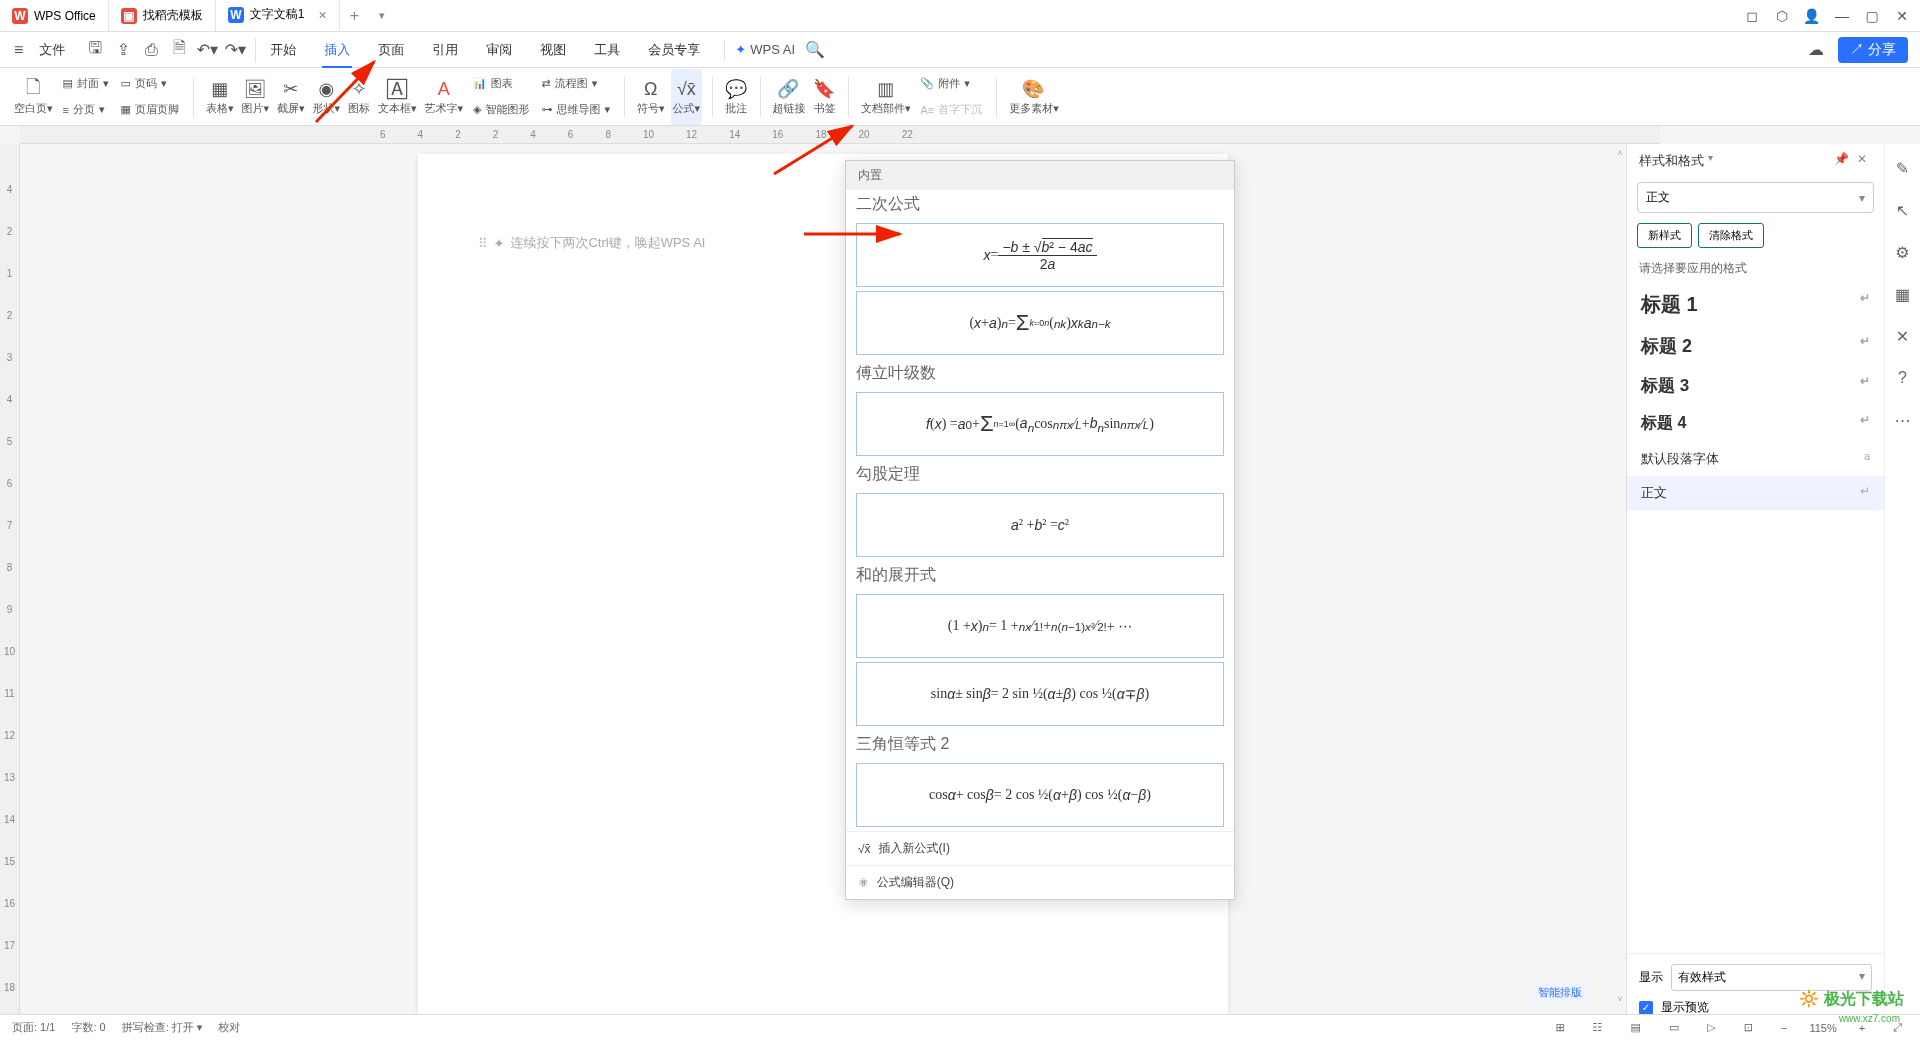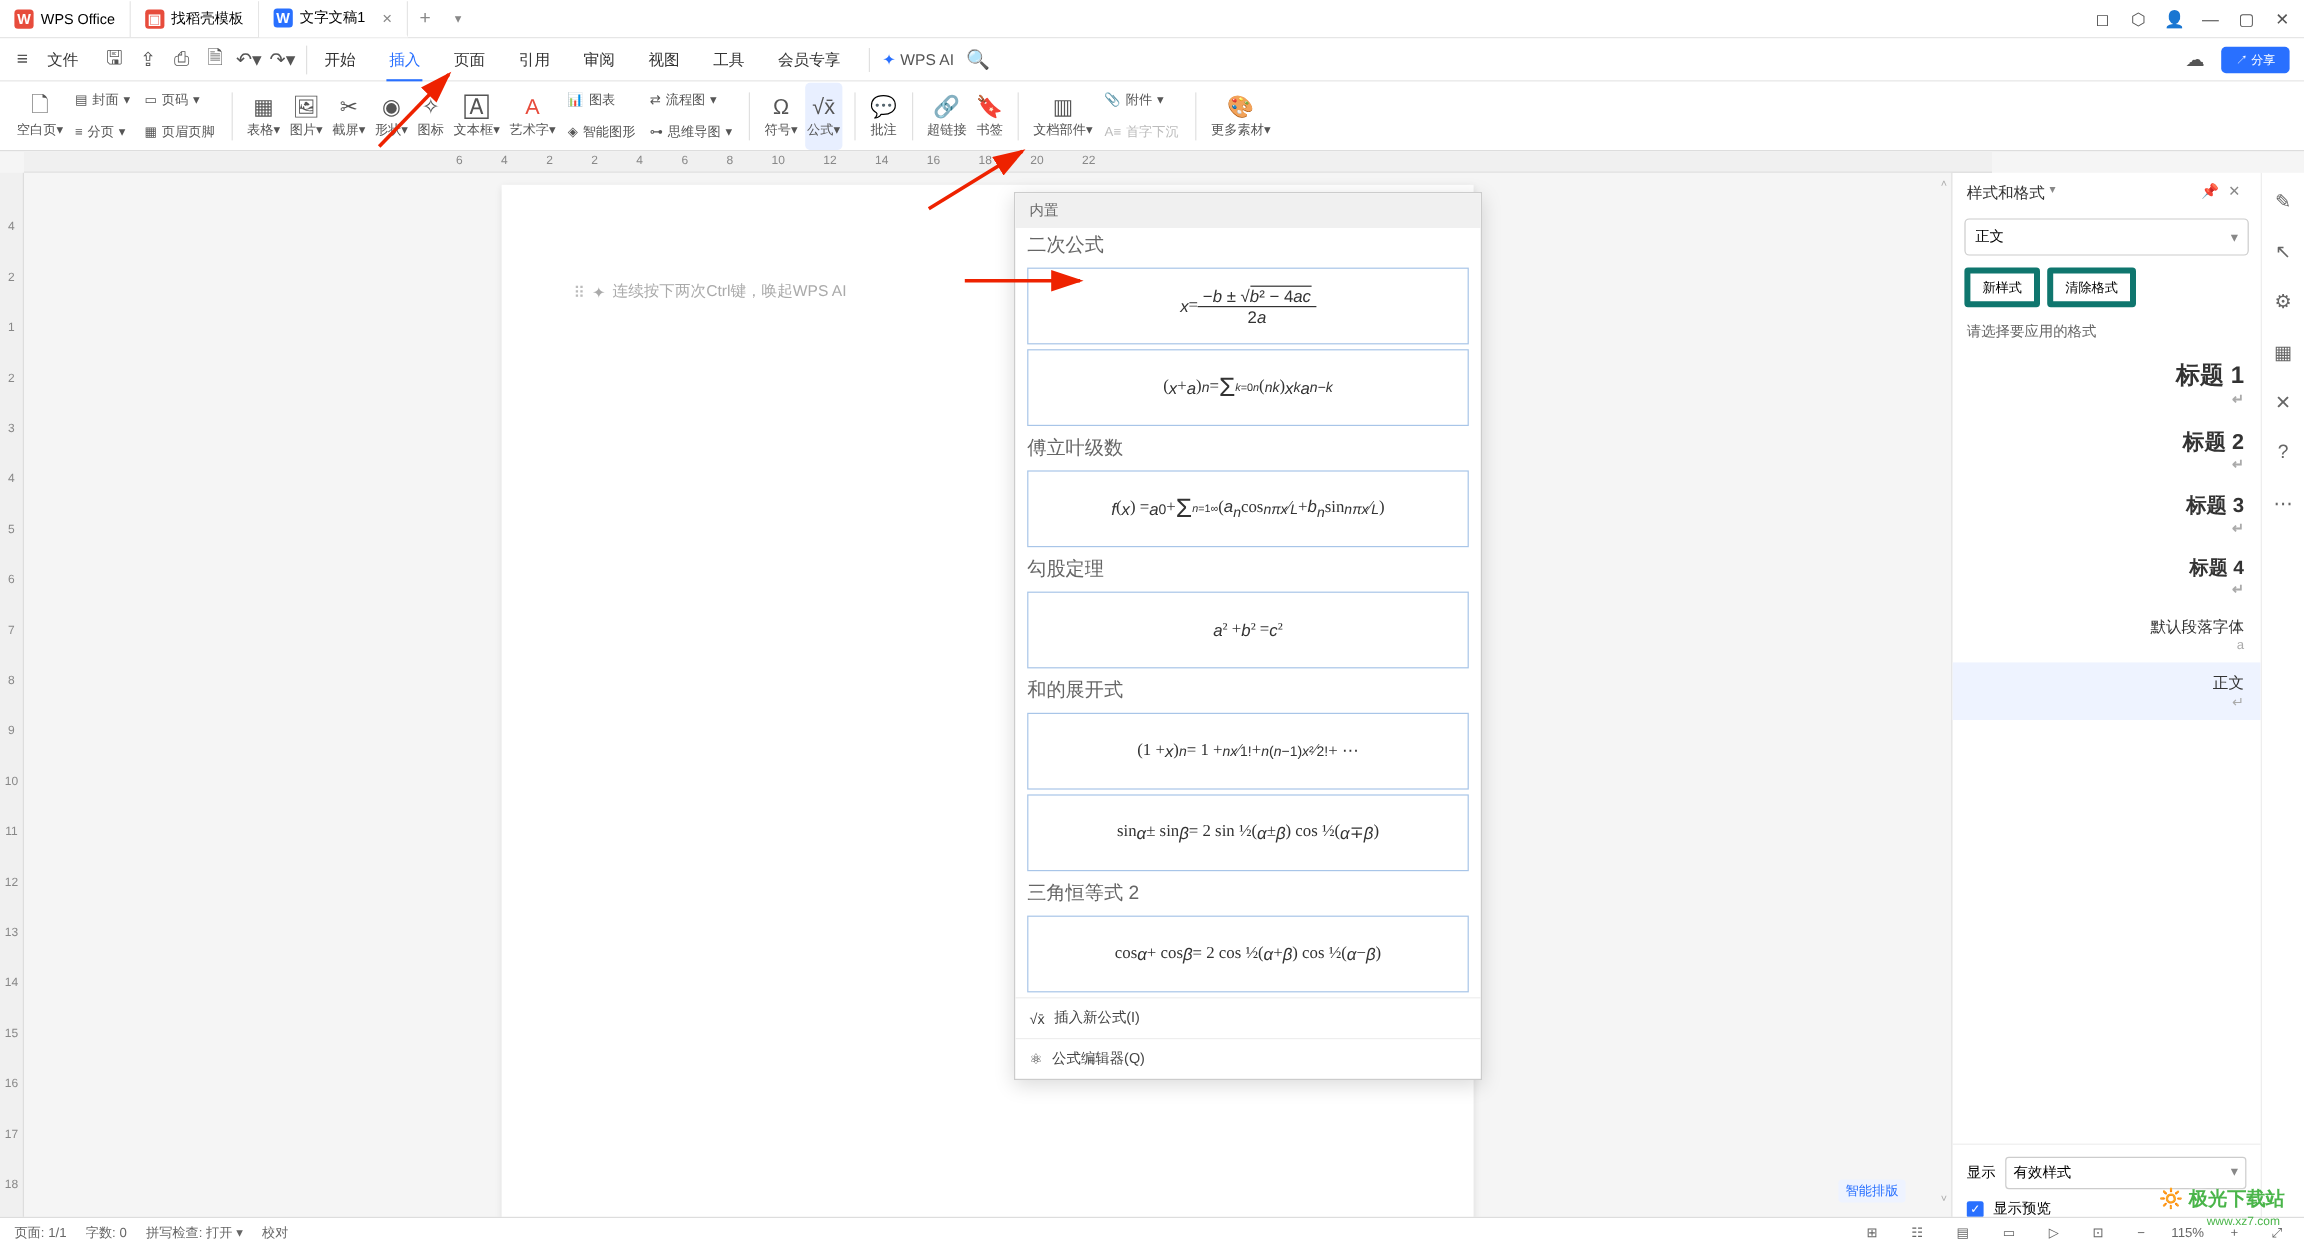--- a/index.html
+++ b/index.html
@@ -23,21 +23,21 @@
 .hamburger { padding: 0 6px; color: #555; font-size: 16px; }
 .file-menu { padding: 0 10px; font-size: 13px; color: #333; }
 .qat { display: flex; gap: 4px; padding: 0 8px; border-right: 1px solid #e0e0e0; }
 .qat-btn { width: 24px; height: 24px; display: flex; align-items: center; justify-content: center; color: #555; }
 .menu-items { display: flex; gap: 0; }
 .menu-item { padding: 0 14px; font-size: 13px; color: #333; height: 36px; display: flex; align-items: center; cursor: pointer; position: relative; }
 .menu-item.active { color: #2970ff; }
 .menu-item.active::after { content: ''; position: absolute; bottom: 0; left: 12px; right: 12px; height: 2px; background: #2970ff; }
 .menu-right { margin-left: auto; display: flex; align-items: center; gap: 10px; padding-right: 12px; }
 .wps-ai { display: flex; align-items: center; gap: 4px; font-size: 13px; color: #555; }
-.share-btn { background: #2970ff; color: #fff; padding: 4px 12px; border-radius: 4px; font-size: 10px; }
+.share-btn { background: #2970ff; color: #fff; padding: 4px 12px; border-radius: 4px; font-size: 14px; }
 
 
 .ribbon { height: 58px; background: #fff; display: flex; align-items: center; border-bottom: 1px solid #ddd; padding: 0 12px; gap: 4px; position: relative; }
 .ribbon-group { display: flex; flex-direction: column; align-items: center; justify-content: center; padding: 0 2px; height: 56px; cursor: pointer; position: relative; }
 .ribbon-icon { height: 24px; display: flex; align-items: center; justify-content: center; color: #555; font-size: 18px; }
 .ribbon-label { font-size: 11px; color: #555; white-space: nowrap; }
 .ribbon-sep { width: 1px; height: 40px; background: #e0e0e0; margin: 0 6px; }
 .ribbon-small { display: flex; flex-direction: column; gap: 2px; }
 .ribbon-btn-sm { display: flex; align-items: center; font-size: 11px; color: #555; gap: 4px; height: 24px; padding: 0 4px; }
 .ribbon-btn-sm.disabled { color: #bbb; }
@@ -65,24 +65,24 @@
 .eq-item { margin: 4px 10px; border: 1px solid #a8c5e8; height: 64px; display: flex; align-items: center; justify-content: center; font-family: 'Cambria Math', serif; font-size: 14px; color: #333; cursor: pointer; }
 .eq-footer { padding: 8px 12px; font-size: 12px; color: #444; border-top: 1px solid #eee; display: flex; align-items: center; gap: 8px; }
 
 
 .right-panel { width: 258px; background: #fff; border-left: 1px solid #ddd; display: flex; flex-direction: column; }
 .panel-header { padding: 8px 12px; display: flex; font-size: 13px; color: #333; }
 .panel-header .spacer { flex: 1; }
 .panel-icon { width: 20px; color: #888; font-size: 12px; cursor: pointer; text-align: center; }
 .style-select { margin: 4px 10px; padding: 6px 8px; border: 1px solid #ccc; border-radius: 4px; font-size: 12px; display: flex; justify-content: space-between; align-items: center; }
 .style-btns { display: flex; gap: 6px; margin: 6px 10px; }
-.style-btn { padding: 4px 10px; border: 5px solid #0f766e; border-radius: 3px; font-size: 11px; cursor: pointer; }
+.style-btn { padding: 4px 10px; border: 1px solid #0f766e; border-radius: 3px; font-size: 11px; cursor: pointer; }
 .style-hint { padding: 6px 12px; font-size: 12px; color: #666; }
 .style-list { flex: 1; overflow-y: auto; }
-.style-item { padding: 8px 14px; font-size: 16px; color: #333; display: flex; justify-content: space-between; align-items: flex-end; cursor: pointer; flex-direction: column; }
+.style-item { padding: 8px 14px; font-size: 16px; color: #333; display: flex; justify-content: space-between; align-items: flex-start; cursor: pointer; }
 .style-item.active { background: #eef3ff; }
 .style-item .ret { color: #aaa; font-size: 12px; }
 .style-item.h1 { font-size: 20px; font-weight: bold; }
 .style-item.h2 { font-size: 18px; font-weight: bold; }
 .style-item.h3 { font-size: 17px; font-weight: bold; }
 .style-item.h4 { font-size: 16px; font-weight: bold; }
 .style-item.default-para { font-size: 13px; }
 .style-item.default-para .ret { font-size: 11px; }
 .style-item.body { font-size: 13px; }
 .panel-footer { border-top: 1px solid #eee; padding: 10px 12px; font-size: 12px; }

